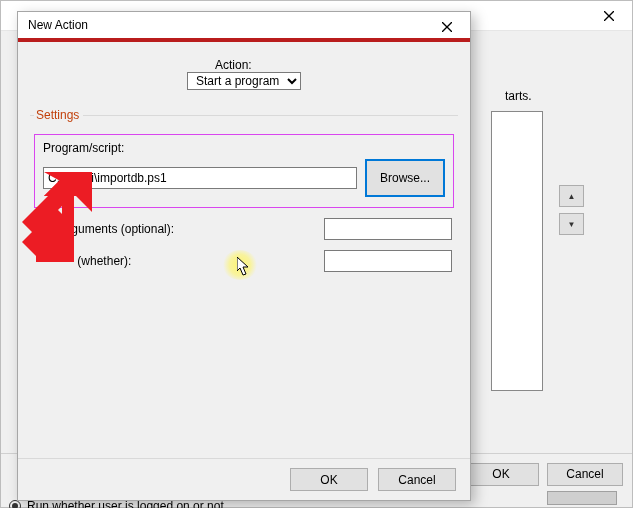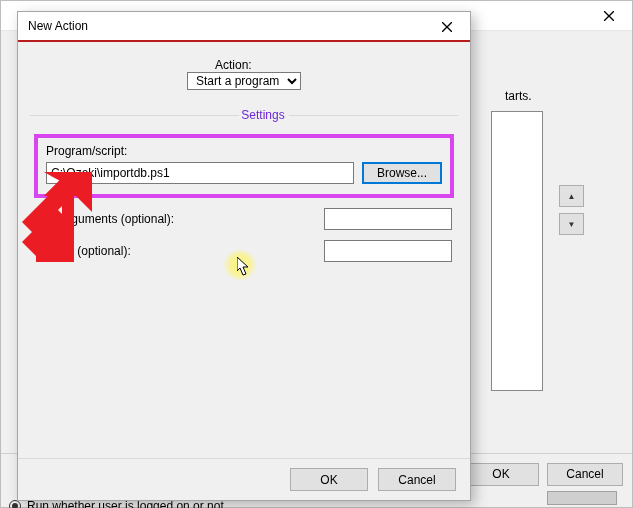--- a/index.html
+++ b/index.html
@@ -104,21 +104,21 @@
     position: absolute;
     left: 17px; top: 11px;
     width: 454px; height: 490px;
     background: #f0f0f0;
     border: 1px solid #a6a6a6;
     box-shadow: 4px 4px 12px rgba(0,0,0,0.25);
   }
   .dlg .titlebar {
     height: 30px;
     background: #fff;
-    border-bottom: 2px solid #b91c1c;
+    border-bottom: 4px solid #b91c1c;
     display: flex; align-items: center;
     padding-left: 10px;
     position: relative;
   }
   .dlg .titlebar .title { font-size: 12px; }
   .dlg .titlebar .close {
     position: absolute; right: 0; top: 0;
     width: 46px; height: 30px;
     display: flex; align-items: center; justify-content: center;
     color: #000;
@@ -150,43 +150,42 @@
 
   fieldset.settings {
     margin: 6px 2px 0 2px;
     border: 1px solid #d9d9d9;
     border-left: none; border-right: none; border-bottom: none;
     padding: 10px 4px 0 4px;
     position: relative;
   }
   fieldset.settings legend {
     padding: 0 4px 0 2px;
-    margin-left: 20px;
-    background: #f0f0f0;
-    color: #6d28d9;
-    text-align: center;
+    margin-left: 0;
+    background: #f0f0f0;
+    color: #c2410c;
   }
 
   .highlight-box {
-    border: 4px solid #d946ef;
+    border: 1px solid #d946ef;
     padding: 6px 8px 10px 8px;
     margin: 2px 0 6px 0;
   }
   .field-label { margin-bottom: 4px; }
   .ps-row { display: flex; align-items: center; }
   .ps-row input[type=text]{
     flex:1;
     height: 22px;
     border: 1px solid #7a7a7a;
     background: #fff;
     font: inherit;
     padding: 0 4px;
   }
   .browse-btn {
-    width: 80px; height: 22px;
+    width: 80px; height: 38px;
     margin-left: 8px;
     background: #e1e1e1;
     border: 2px solid #0078d7;
     font: inherit;
     padding:0;
   }
 
   .opt-row {
     display:flex; align-items:center;
     justify-content: space-between;
@@ -306,21 +305,21 @@
         </div>
       </div>
 
       <div class="opt-row">
         <span>Add arguments (optional):</span>
         <input class="in" type="text" value="" style="">
       </div>
 
       <div class="opt-row">
         <span title="Start in (optional):">
-          <span style="visibility:hidden">Start in </span><span>(optional):</span>
+          <span style="visibility:hidden">Start in </span><span>(whether):</span>
         </span>
         <input class="in" type="text" value="" style="">
       </div>
     </fieldset>
   </div>
 
   <div class="btnbar">
     <button>OK</button>
     <button>Cancel</button>
   </div>

